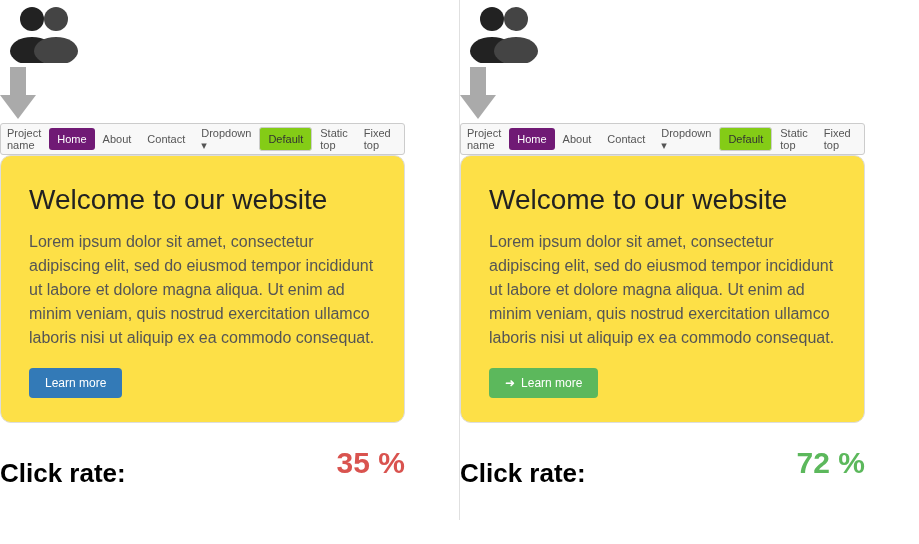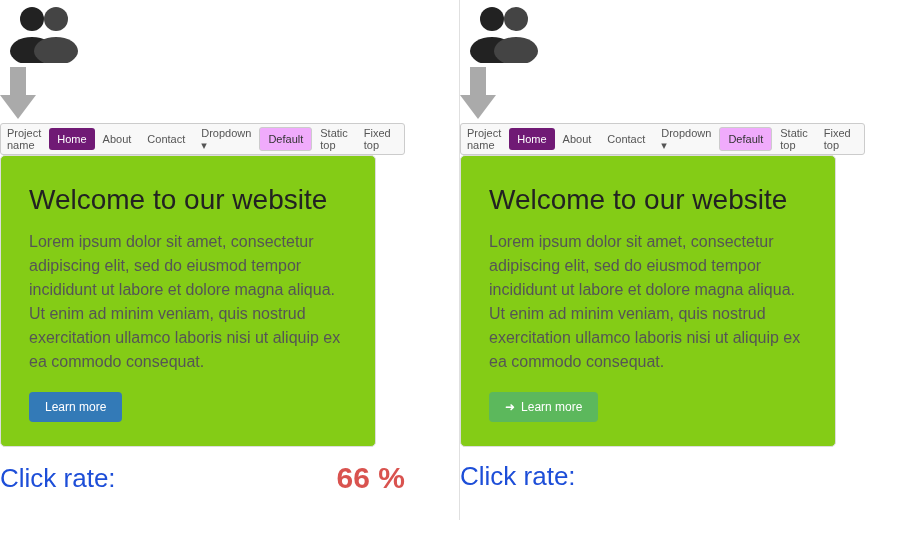--- a/index.html
+++ b/index.html
@@ -51,32 +51,32 @@
       cursor: pointer;
     }
 
     .nav-item.active {
       background: #701a75;
       color: #fff;
       border-radius: 3px;
     }
 
     .nav-item.btn-default {
-      background: #f0abfc;
+      background: #84cc16;
       border: 1px solid #ccc;
       border-radius: 3px;
       color: #333;
     }
 
     
     .content-card {
-      width: 376px;
-      background: #84cc16;
+      width: 405px;
+      background: #fde047;
       border: 1px solid #ddd;
-      border-radius: 5px;
+      border-radius: 11px;
       padding: 28px 28px 24px 28px;
       margin-top: 0;
     }
 
     .content-card h1 {
       font-size: 28px;
       font-weight: normal;
       color: #222;
       margin-bottom: 14px;
       font-family: Arial, Helvetica, sans-serif;
@@ -115,22 +115,23 @@
       width: 405px;
       display: flex;
       align-items: center;
       justify-content: space-between;
       padding: 10px 0 0 0;
       margin-top: 4px;
     }
 
     .click-rate-label {
       font-size: 26px;
-      color: #1d4ed8;
-      font-weight: normal;
+      color: #000000;
+      font-weight: bold;
+      margin-top: 21px;
     }
 
     .click-rate-value {
       font-size: 30px;
       font-weight: bold;
     }
 
     .click-rate-value.red {
       color: #d9534f;
     }
@@ -180,21 +181,21 @@
   </div>
 
   <div class="content-card">
     <h1>Welcome to our website</h1>
     <p>Lorem ipsum dolor sit amet, consectetur adipiscing elit, sed do eiusmod tempor incididunt ut labore et dolore magna aliqua. Ut enim ad minim veniam, quis nostrud exercitation ullamco laboris nisi ut aliquip ex ea commodo consequat.</p>
     <button class="btn-learn-more blue">Learn more</button>
   </div>
 
   <div class="click-rate-row">
     <span class="click-rate-label">Click rate:</span>
-    <span class="click-rate-value red">66 %</span>
+    <span class="click-rate-value red">35 %</span>
   </div>
 
 </div>
 
 <div class="divider"></div>
 
 <div class="panel">
 
   <div>
     <svg width="90" height="58" viewBox="0 0 90 58">
@@ -226,15 +227,16 @@
     <h1>Welcome to our website</h1>
     <p>Lorem ipsum dolor sit amet, consectetur adipiscing elit, sed do eiusmod tempor incididunt ut labore et dolore magna aliqua. Ut enim ad minim veniam, quis nostrud exercitation ullamco laboris nisi ut aliquip ex ea commodo consequat.</p>
     <button class="btn-learn-more green">
       <span>➜</span>
       <span>Learn more</span>
     </button>
   </div>
 
   <div class="click-rate-row">
     <span class="click-rate-label">Click rate:</span>
+    <span class="click-rate-value green">72 %</span>
   </div>
 
 </div>
 
 </body></html>

